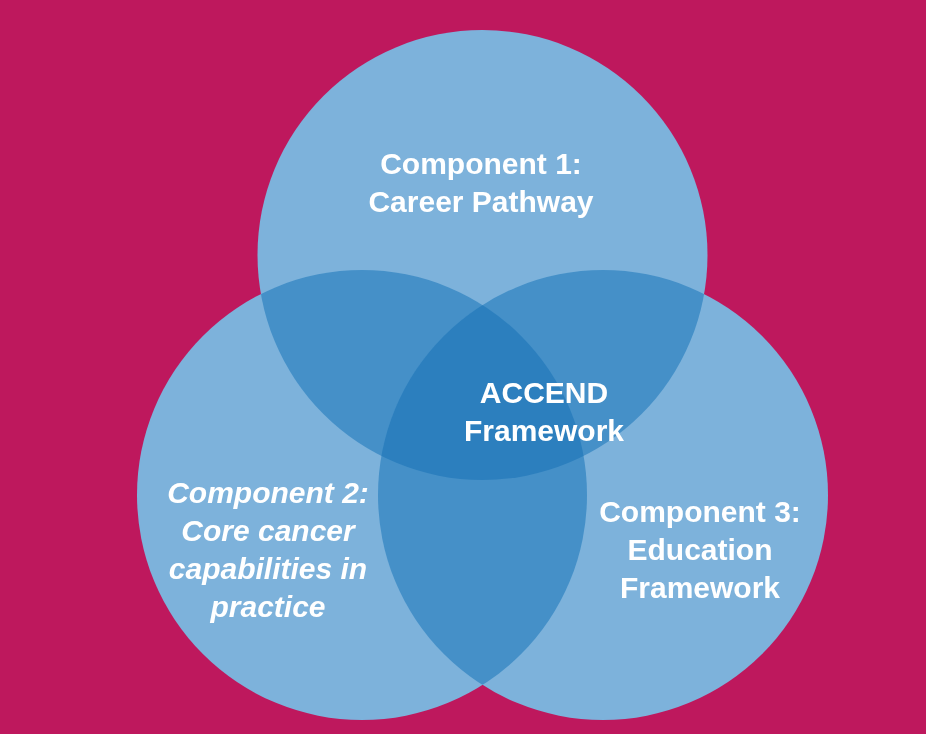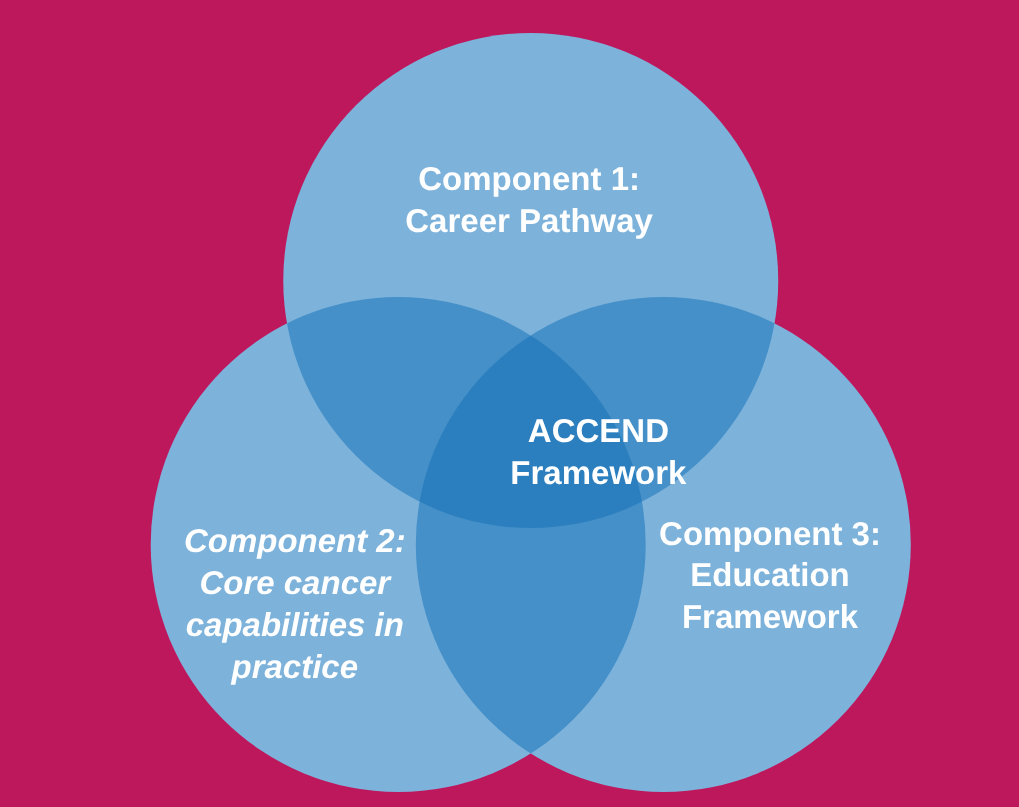--- a/index.html
+++ b/index.html
@@ -28,21 +28,21 @@
     font-size: 30px;
     line-height: 38px;
     text-align: center;
     white-space: pre-line;
     letter-spacing: 0px;
     user-select: none;
   }
   .label-c1     { left: 481px; top: 183px; }
   .label-center { left: 508px; top: 412px; margin-left: 36px; }
   .label-c2     { left: 268px; top: 550px; font-style: italic; }
-  .label-c3     { left: 700px; top: 524px; }
+  .label-c3     { left: 700px; top: 550px; }
 </style>
 </head>
 <body>
 
 <div class="stage">
 
   <svg class="venn-svg" width="926" height="734" viewBox="0 0 926 734" aria-hidden="true">
     <defs>
       <clipPath id="clipTop">
           <circle cx="482.5" cy="255" r="225"></circle>

